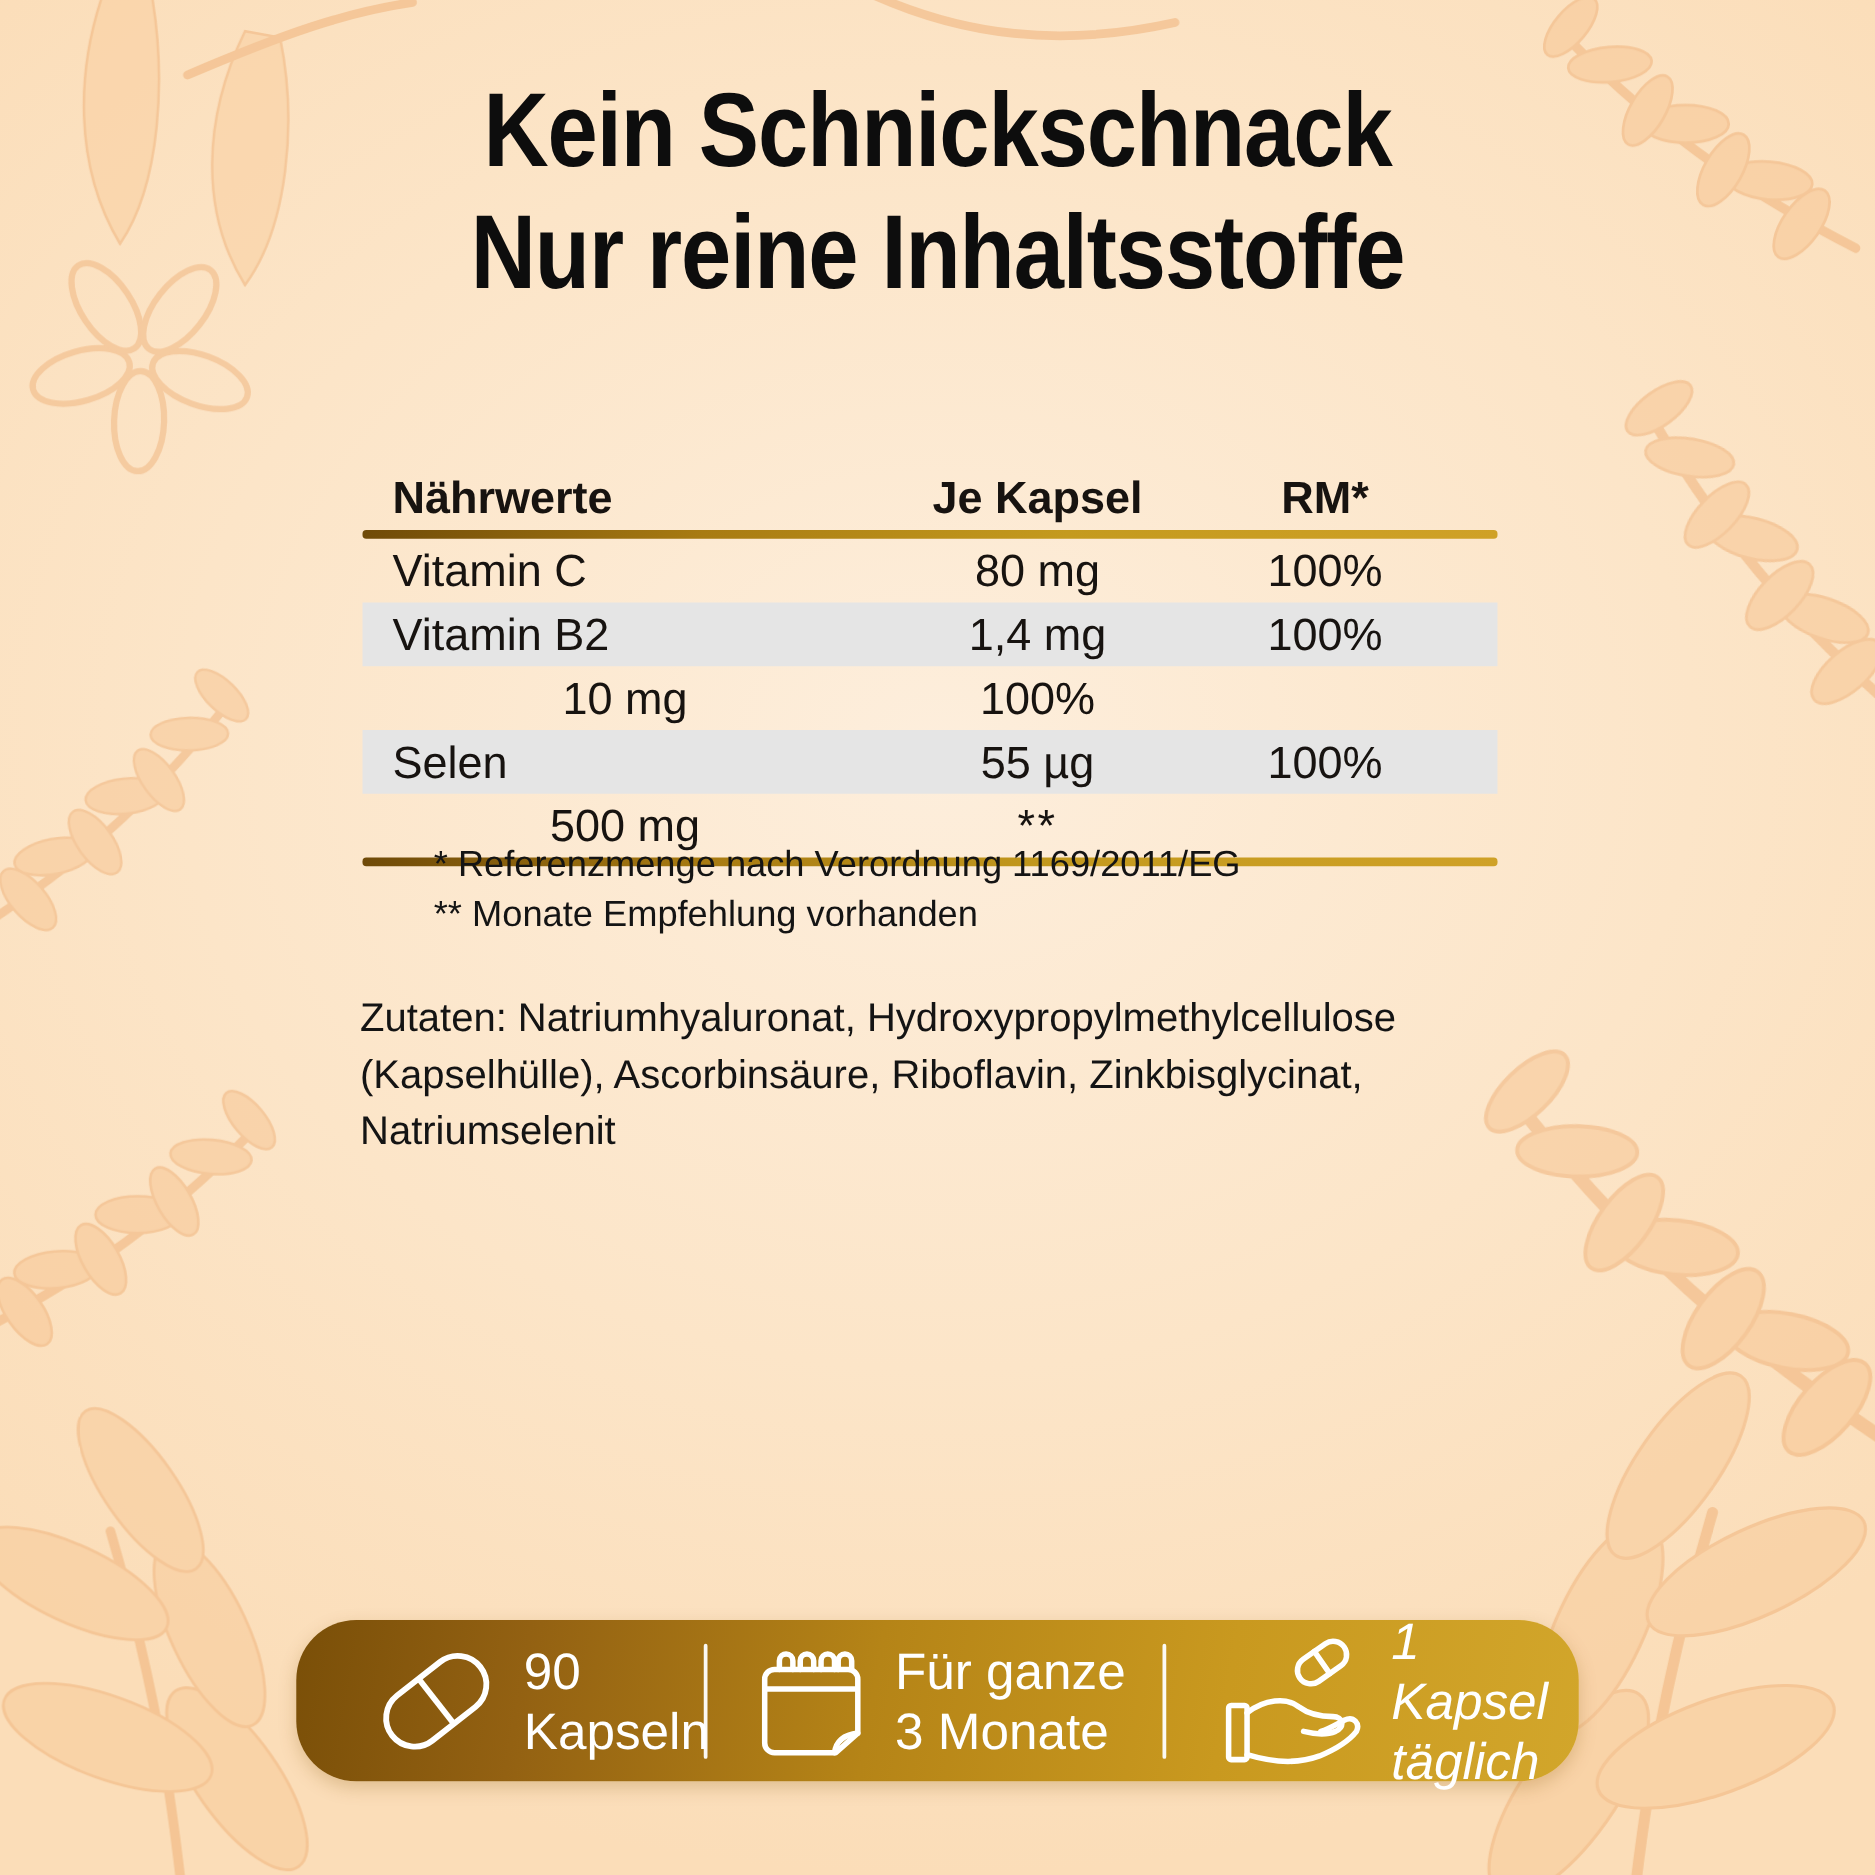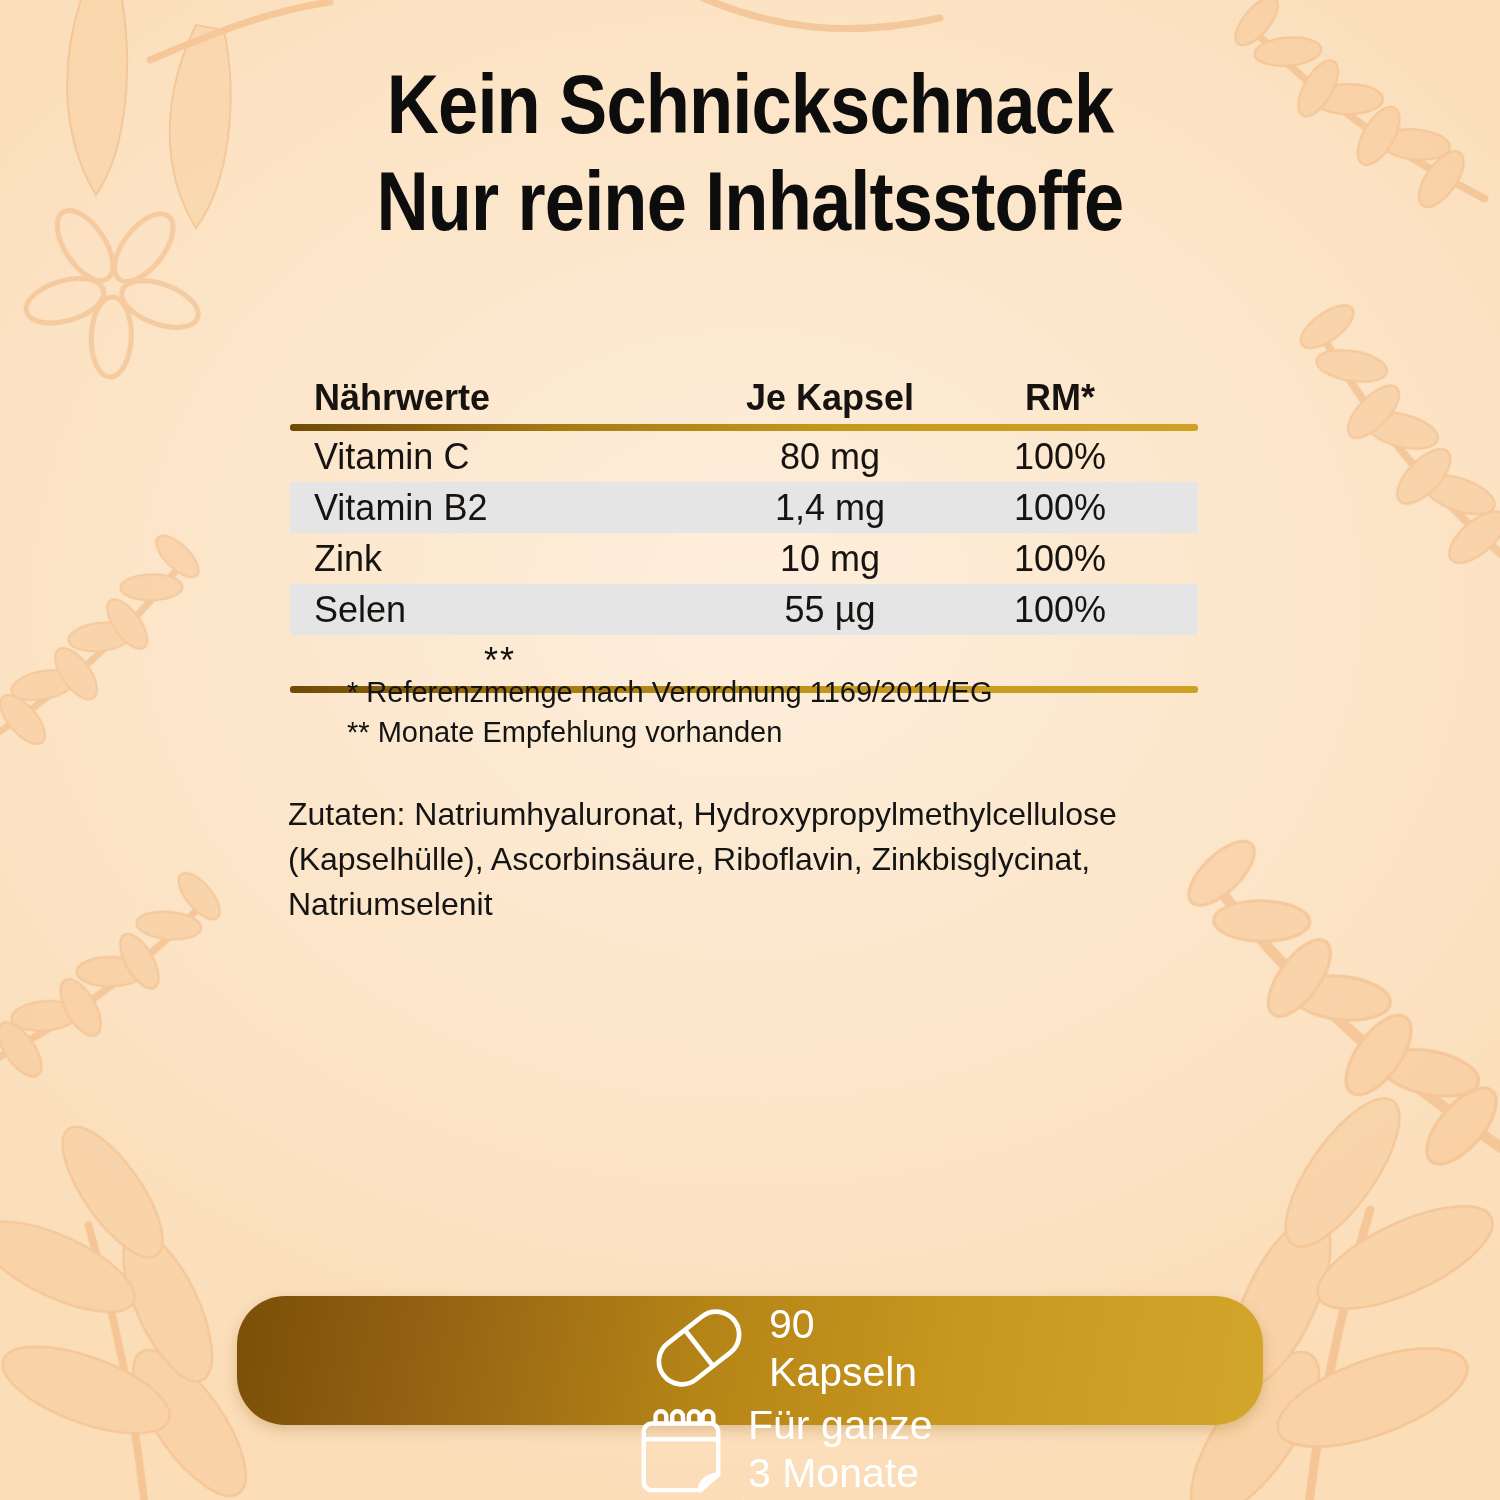--- a/index.html
+++ b/index.html
@@ -38,21 +38,20 @@
   .ingredients{position:absolute;left:288px;top:792px;width:1010px;font-size:32px;line-height:45px;color:#141414;}
   .ingredients .lbl{font-weight:400;}
   .ingredients .txt{white-space:pre-line;}
 
   .infobar{
     position:absolute;left:237px;top:1296px;width:1026px;height:129px;
     border-radius:48px;display:flex;align-items:center;padding:0 0 0 60px;box-sizing:border-box;
     background:linear-gradient(100deg,#7a4f08 0%,#936112 18%,#b58417 45%,#c9991f 72%,#d2a62b 100%);
     box-shadow:0 5px 14px rgba(140,90,15,.25);
     color:#ffffff;
-    flex-direction:column;
   }
   .bar-item{display:flex;align-items:center;}
   .bar-item .txt{margin-left:18px;font-size:41px;line-height:48px;font-weight:400;}
   .bar-sep{width:3px;height:92px;background:rgba(255,255,255,.95);border-radius:2px;}
   .bi1{width:266px;}
   .bi2{width:330px;margin-left:34px;}
   .bi3{margin-left:44px;flex:1;font-style:italic;}
   .icon svg{display:block;}
 </style>
 </head>
@@ -123,30 +122,30 @@
     <div class="c1">Vitamin C</div>
     <div class="c2">80 mg</div>
     <div class="c3">100%</div>
   </div>
   <div class="trow hl">
     <div class="c1">Vitamin B2</div>
     <div class="c2">1,4 mg</div>
     <div class="c3">100%</div>
   </div>
   <div class="trow">
-    <div class="c1">Zink</div>
     <div class="c2">10 mg</div>
     <div class="c3">100%</div>
   </div>
   <div class="trow hl">
     <div class="c1">Selen</div>
     <div class="c2">55 µg</div>
     <div class="c3">100%</div>
   </div>
   <div class="trow">
+    <div class="c2">500 mg</div>
     <div class="c3 rm-star">**</div>
   </div>
   <div class="goldline"></div>
 </div>
 
 <div class="footnotes">
   <div>* Referenzmenge nach Verordnung 1169/2011/EG</div>
   <div>** Monate Empfehlung vorhanden</div>
 </div>
 

